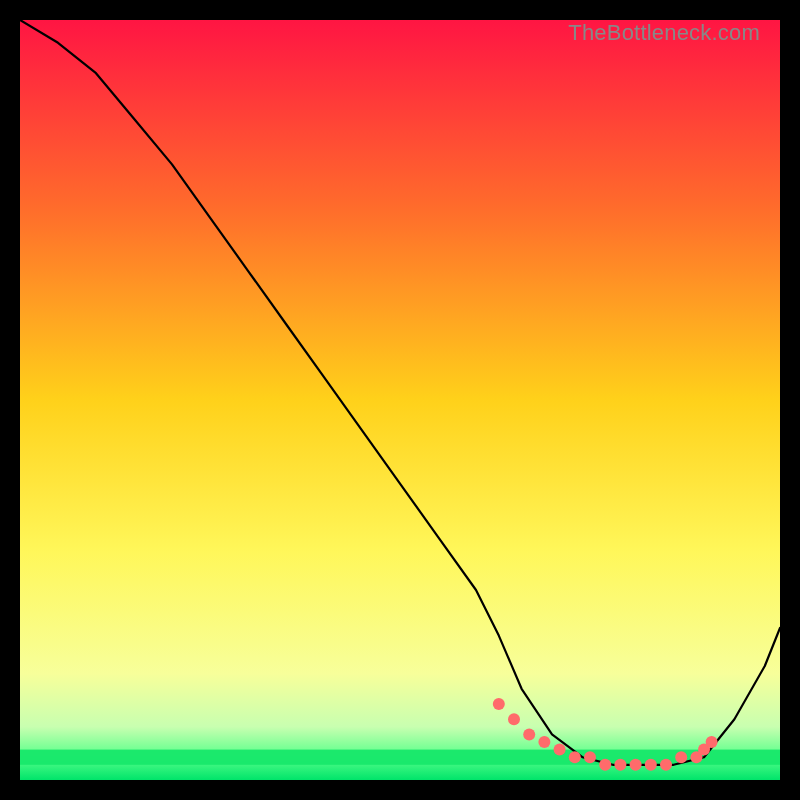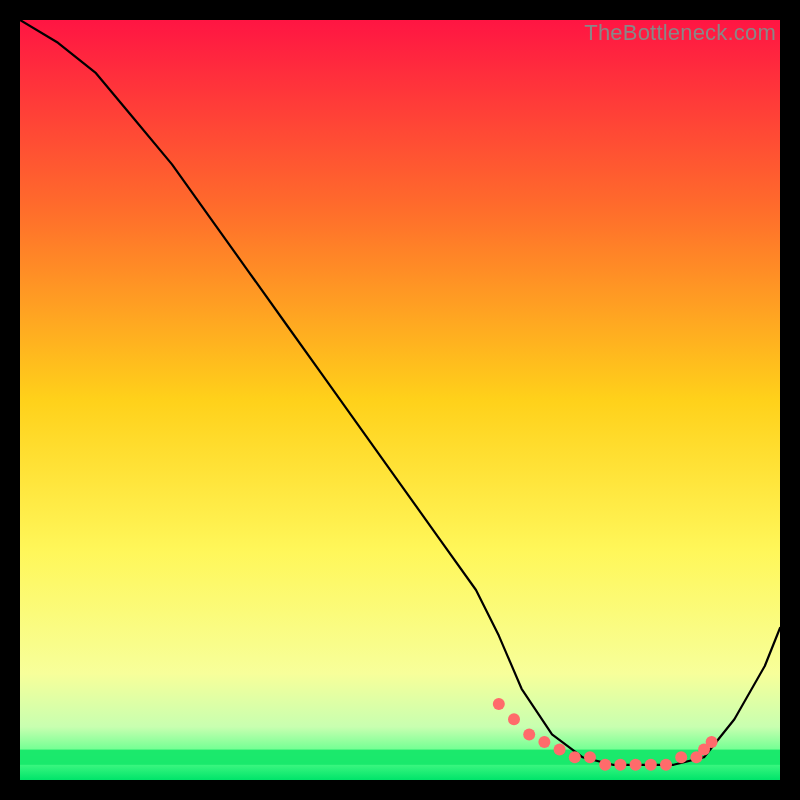--- a/index.html
+++ b/index.html
@@ -22,21 +22,21 @@
   .plot {
     position: absolute;
     left: 0;
     top: 0;
     width: 760px;
     height: 760px;
   }
   .watermark {
     position: absolute;
     top: 0;
-    right: 4px;
+    right: 20px;
     color: #888;
     font-size: 22px;
     font-weight: 500;
     letter-spacing: 0.2px;
     z-index: 50;
   }
   svg { display: block; }
 </style>
 </head>
 <body>

